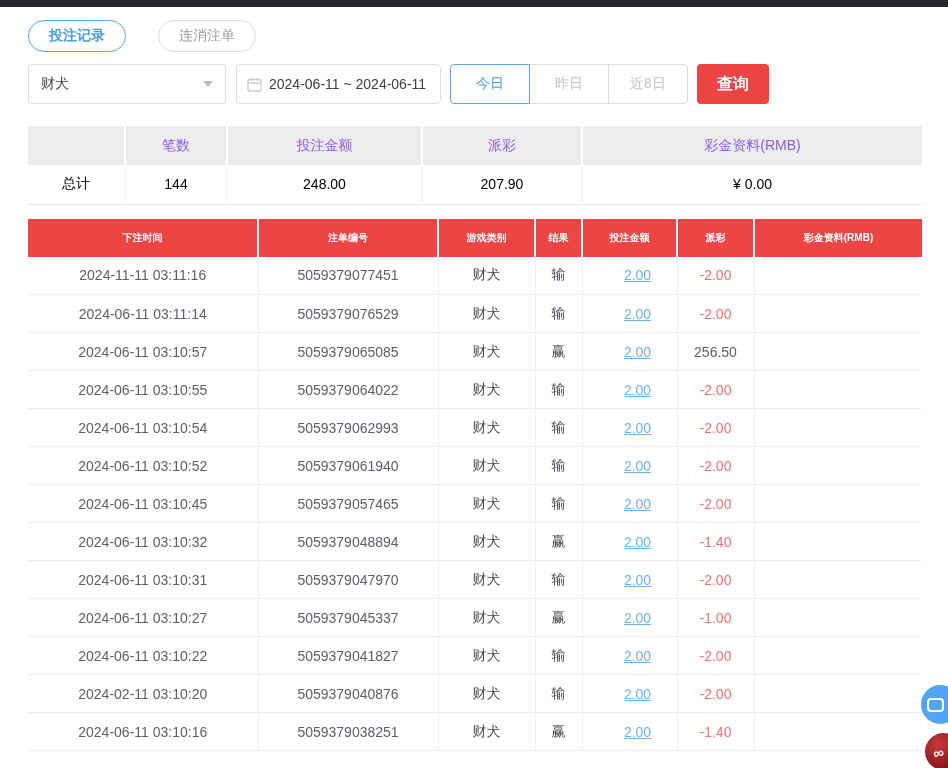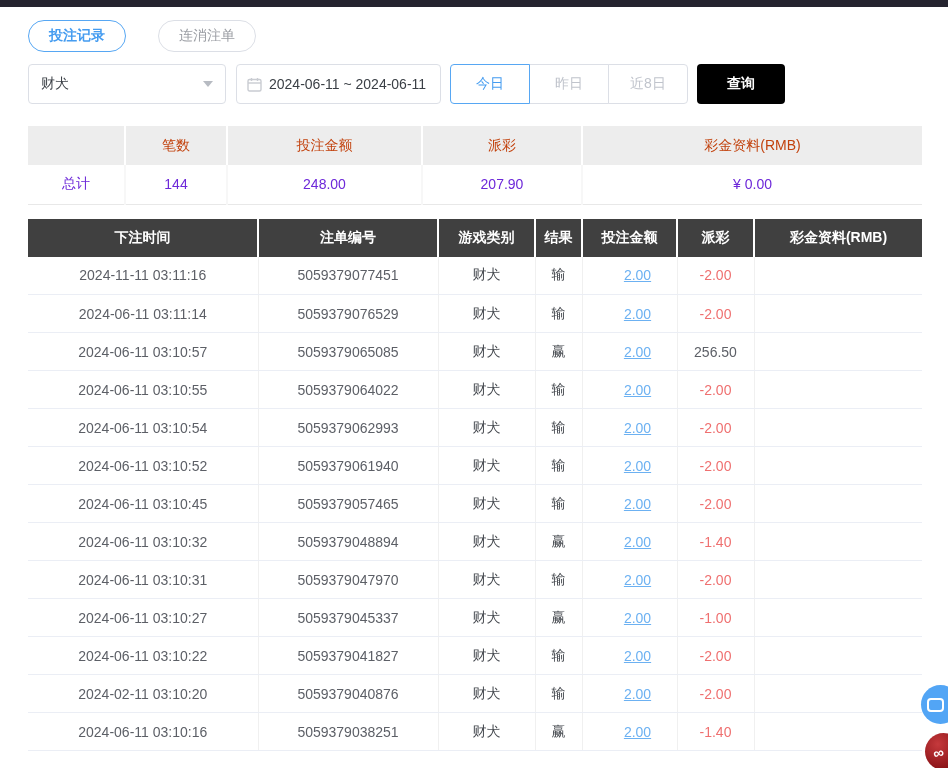--- a/index.html
+++ b/index.html
@@ -59,50 +59,50 @@
     background: #fff; border: 1px solid #dcdfe6;
     font-size: 14px; color: #c0c4cc;
     cursor: pointer;
     margin-left: -1px;
     display: flex; align-items: center; justify-content: center;
   }
   .qbtn:first-child { border-radius: 4px 0 0 4px; margin-left: 0; font-family: Liberation Serif, serif; }
   .qbtn:last-child { border-radius: 0 4px 4px 0; }
   .qbtn.active { border: 1px solid #57a7f3; color: #459cf0; z-index: 1; }
   .query-btn {
-    width: 88px; height: 40px;
+    width: 72px; height: 40px;
     margin-left: 9px;
-    background: #000000; border: none; border-radius: 4px;
-    color: #fff; font-size: 14px; font-weight: bold;
+    background: #ef4444; border: none; border-radius: 4px;
+    color: #fff; font-size: 16px; font-weight: bold;
     cursor: pointer;
     display: flex; align-items: center; justify-content: center;
   }
 
   
   table { border-collapse: collapse; table-layout: fixed; width: 894px; }
   .summary { margin-top: 22px; }
   .summary th {
     background: #ededed; height: 39px;
-    font-size: 14px; font-weight: normal; color: #c2410c;
+    font-size: 14px; font-weight: normal; color: #8b5cf6;
     border-right: 2px solid #fff;
   }
   .summary th:last-child { border-right: none; }
   .summary td {
     height: 39px; text-align: center;
-    font-size: 14px; color: #6d28d9;
+    font-size: 14px; color: #000000;
     border-right: 2px solid #f7f7f7;
     border-bottom: 1px solid #e8e8e8;
   }
   .summary td:last-child { border-right: none; }
 
   
   .bets { margin-top: 14px; }
   .bets th {
-    background: #404040; height: 38px;
-    color: #fff; font-size: 14px; font-weight: bold;
+    background: #ef4444; height: 38px;
+    color: #fff; font-size: 10px; font-weight: bold;
     border-right: 2px solid #fff;
   }
   .bets th:last-child { border-right: none; }
   .bets td {
     height: 38px; text-align: center;
     font-size: 14px; color: #5c5f66;
     border-right: 1px solid #f0f0f0;
     border-bottom: 1px solid #ebeef5;
     white-space: nowrap; overflow: hidden;
   }

